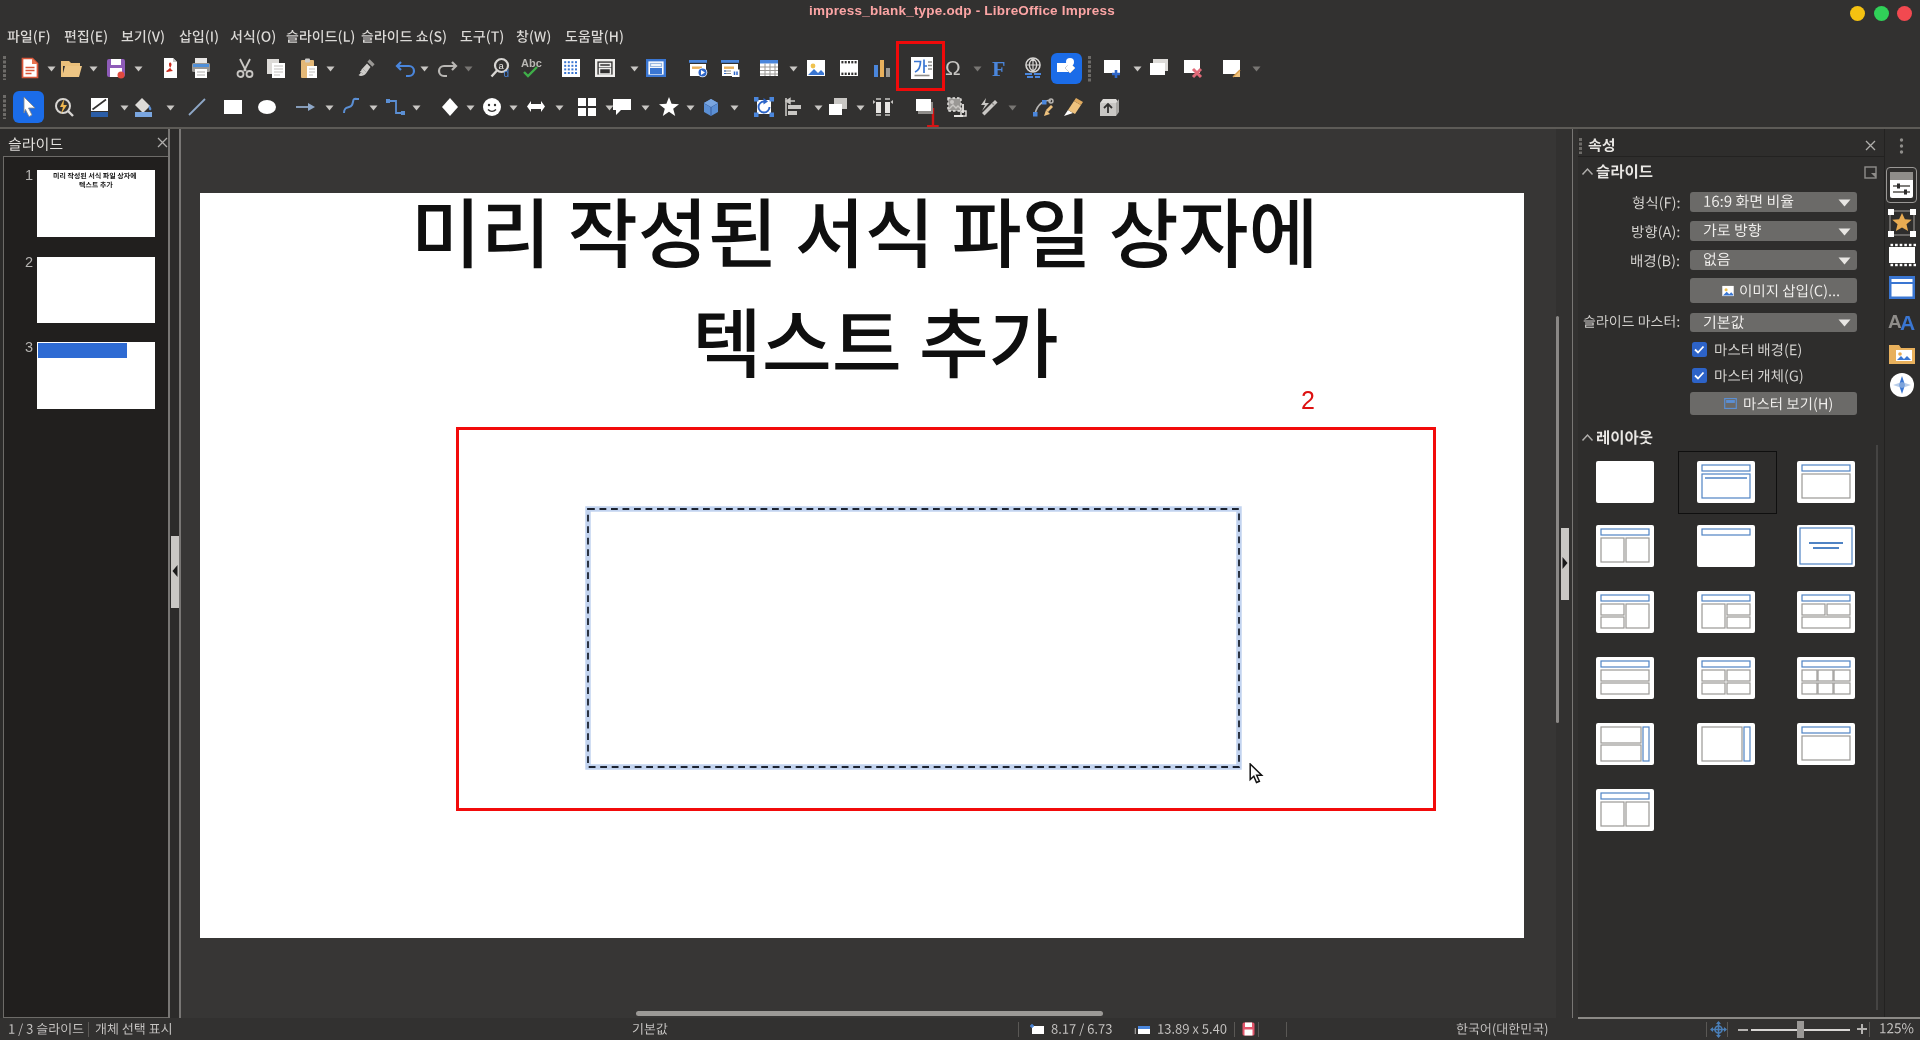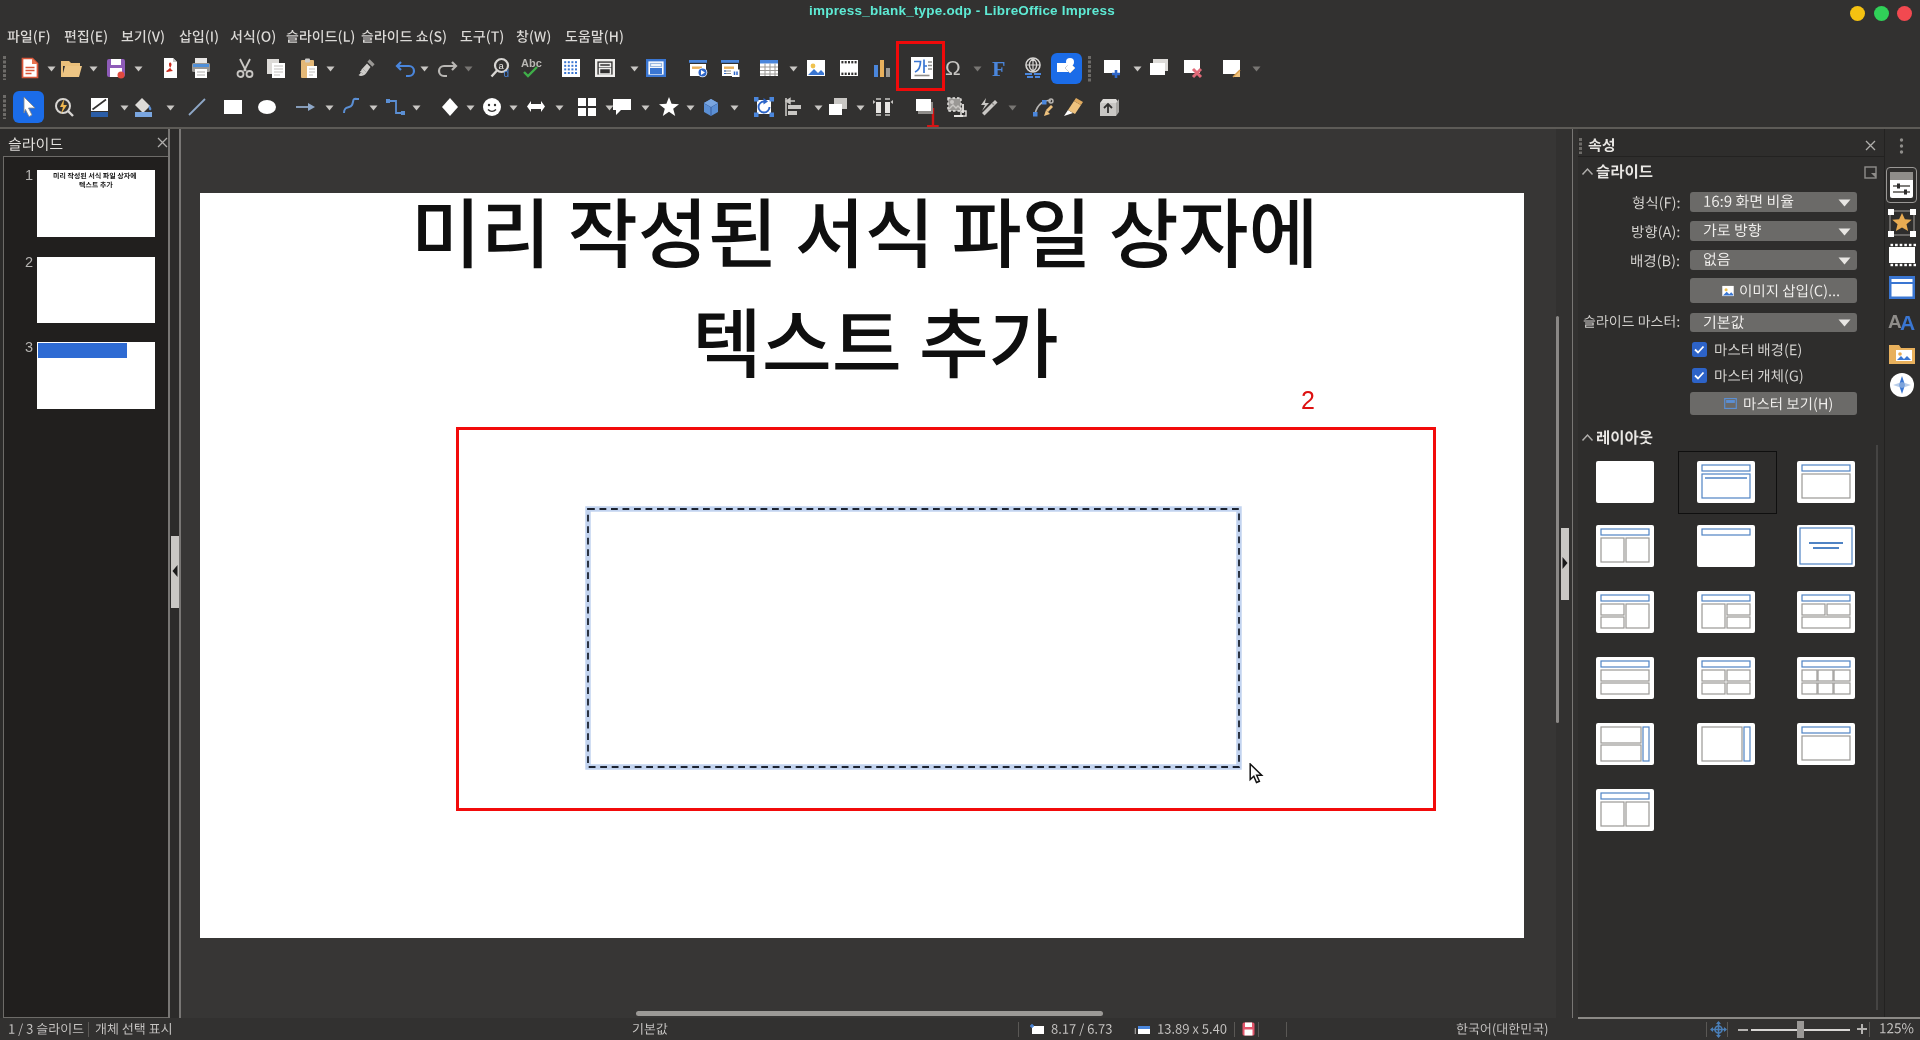--- a/index.html
+++ b/index.html
@@ -1,19 +1,19 @@
 <!DOCTYPE html>
 <html><head><meta charset="utf-8"><style>
 html,body{margin:0;padding:0;width:1920px;height:1040px;background:#323130;overflow:hidden;
 font-family:"Liberation Sans",sans-serif;}
 *{box-sizing:border-box}
 .abs{position:absolute}
 </style></head><body>
 <div class="abs" style="left:0;top:0;width:1920px;height:24px;background:#323130"></div>
-<div class="abs" style="left:660px;top:3px;width:604px;text-align:center;font-size:13.5px;color:#5eead4;font-weight:bold;letter-spacing:.2px">impress_blank_type.odp - LibreOffice Impress</div>
+<div class="abs" style="left:660px;top:3px;width:604px;text-align:center;font-size:13.5px;color:#fca5a5;font-weight:bold;letter-spacing:.2px">impress_blank_type.odp - LibreOffice Impress</div>
 <div class="abs" style="left:1849.5px;top:5.5px;width:15px;height:15px;border-radius:50%;background:#f5c211"></div>
 <div class="abs" style="left:1873.5px;top:5.5px;width:15px;height:15px;border-radius:50%;background:#30d158"></div>
 <div class="abs" style="left:1896.5px;top:5.5px;width:15px;height:15px;border-radius:50%;background:#f24950"></div>
 <svg class="abs" style="left:1896px;top:31px" width="14" height="14">
     <path d="M2 2L12 12M12 2L2 12" stroke="#dcdad8" stroke-width="1.6"></path>
   </svg>
 <div class="abs" style="left:0;top:24px;width:1920px;height:23px;background:#323130"></div>
 <svg style="position:absolute;left:7.0px;top:27.3px" width="46" height="21">
     <path transform="translate(0,14.7)" d="M0.8 -10.3H7.9V-9.2H0.8ZM0.6 -1.9 0.5 -3.1Q1.6 -3.1 3 -3.1Q4.3 -3.2 5.7 -3.2Q7.1 -3.3 8.4 -3.5L8.5 -2.4Q7.2 -2.2 5.8 -2.1Q4.4 -2 3.1 -1.9Q1.8 -1.9 0.6 -1.9ZM2.1 -9.4H3.5V-2.8H2.1ZM5.2 -9.4H6.7V-2.8H5.2ZM9.1 -11.6H10.6V1.2H9.1ZM10.2 -6.7H12.5V-5.4H10.2Z M17.1 -11.2Q18.1 -11.2 18.8 -10.9Q19.6 -10.5 20 -9.8Q20.5 -9.2 20.5 -8.3Q20.5 -7.5 20 -6.8Q19.6 -6.2 18.8 -5.8Q18.1 -5.5 17.1 -5.5Q16.2 -5.5 15.4 -5.8Q14.6 -6.2 14.2 -6.8Q13.8 -7.5 13.8 -8.3Q13.8 -9.2 14.2 -9.8Q14.6 -10.5 15.4 -10.9Q16.2 -11.2 17.1 -11.2ZM17.1 -10Q16.6 -10 16.1 -9.8Q15.7 -9.6 15.4 -9.2Q15.2 -8.8 15.2 -8.3Q15.2 -7.8 15.4 -7.4Q15.7 -7.1 16.1 -6.9Q16.6 -6.7 17.1 -6.7Q17.7 -6.7 18.1 -6.9Q18.6 -7.1 18.8 -7.4Q19.1 -7.8 19.1 -8.3Q19.1 -8.8 18.8 -9.2Q18.6 -9.6 18.1 -9.8Q17.7 -10 17.1 -10ZM22.6 -11.6H24.1V-5.2H22.6ZM15.7 -4.6H24.1V-1.3H17.2V0.5H15.7V-2.4H22.6V-3.4H15.7ZM15.7 -0.2H24.5V1H15.7Z M29.1 2.8Q28.1 1.2 27.6 -0.6Q27 -2.3 27 -4.4Q27 -6.5 27.6 -8.2Q28.1 -10 29.1 -11.6L30.1 -11.1Q29.2 -9.6 28.8 -7.9Q28.3 -6.1 28.3 -4.4Q28.3 -2.6 28.8 -0.9Q29.2 0.8 30.1 2.3Z M32.1 0V-10.3H38.2V-8.9H33.7V-5.8H37.5V-4.4H33.7V0Z M40.3 2.8 39.3 2.3Q40.2 0.8 40.6 -0.9Q41.1 -2.6 41.1 -4.4Q41.1 -6.1 40.6 -7.9Q40.2 -9.6 39.3 -11.1L40.3 -11.6Q41.3 -10 41.9 -8.2Q42.4 -6.5 42.4 -4.4Q42.4 -2.3 41.9 -0.6Q41.3 1.2 40.3 2.8Z" fill="#dcdad7"></path>
   </svg>

